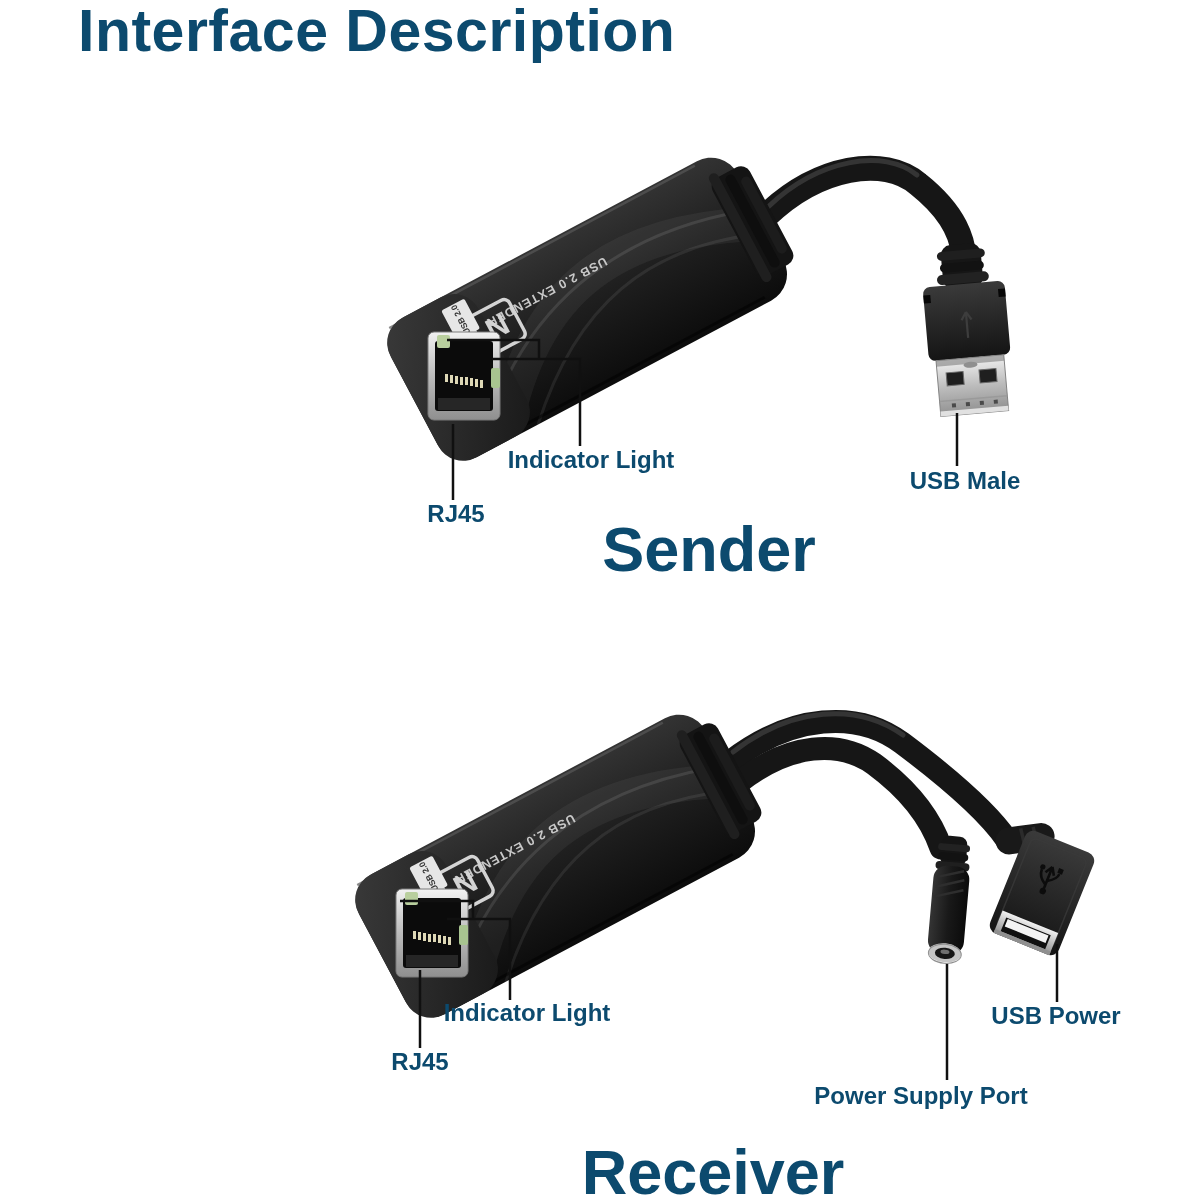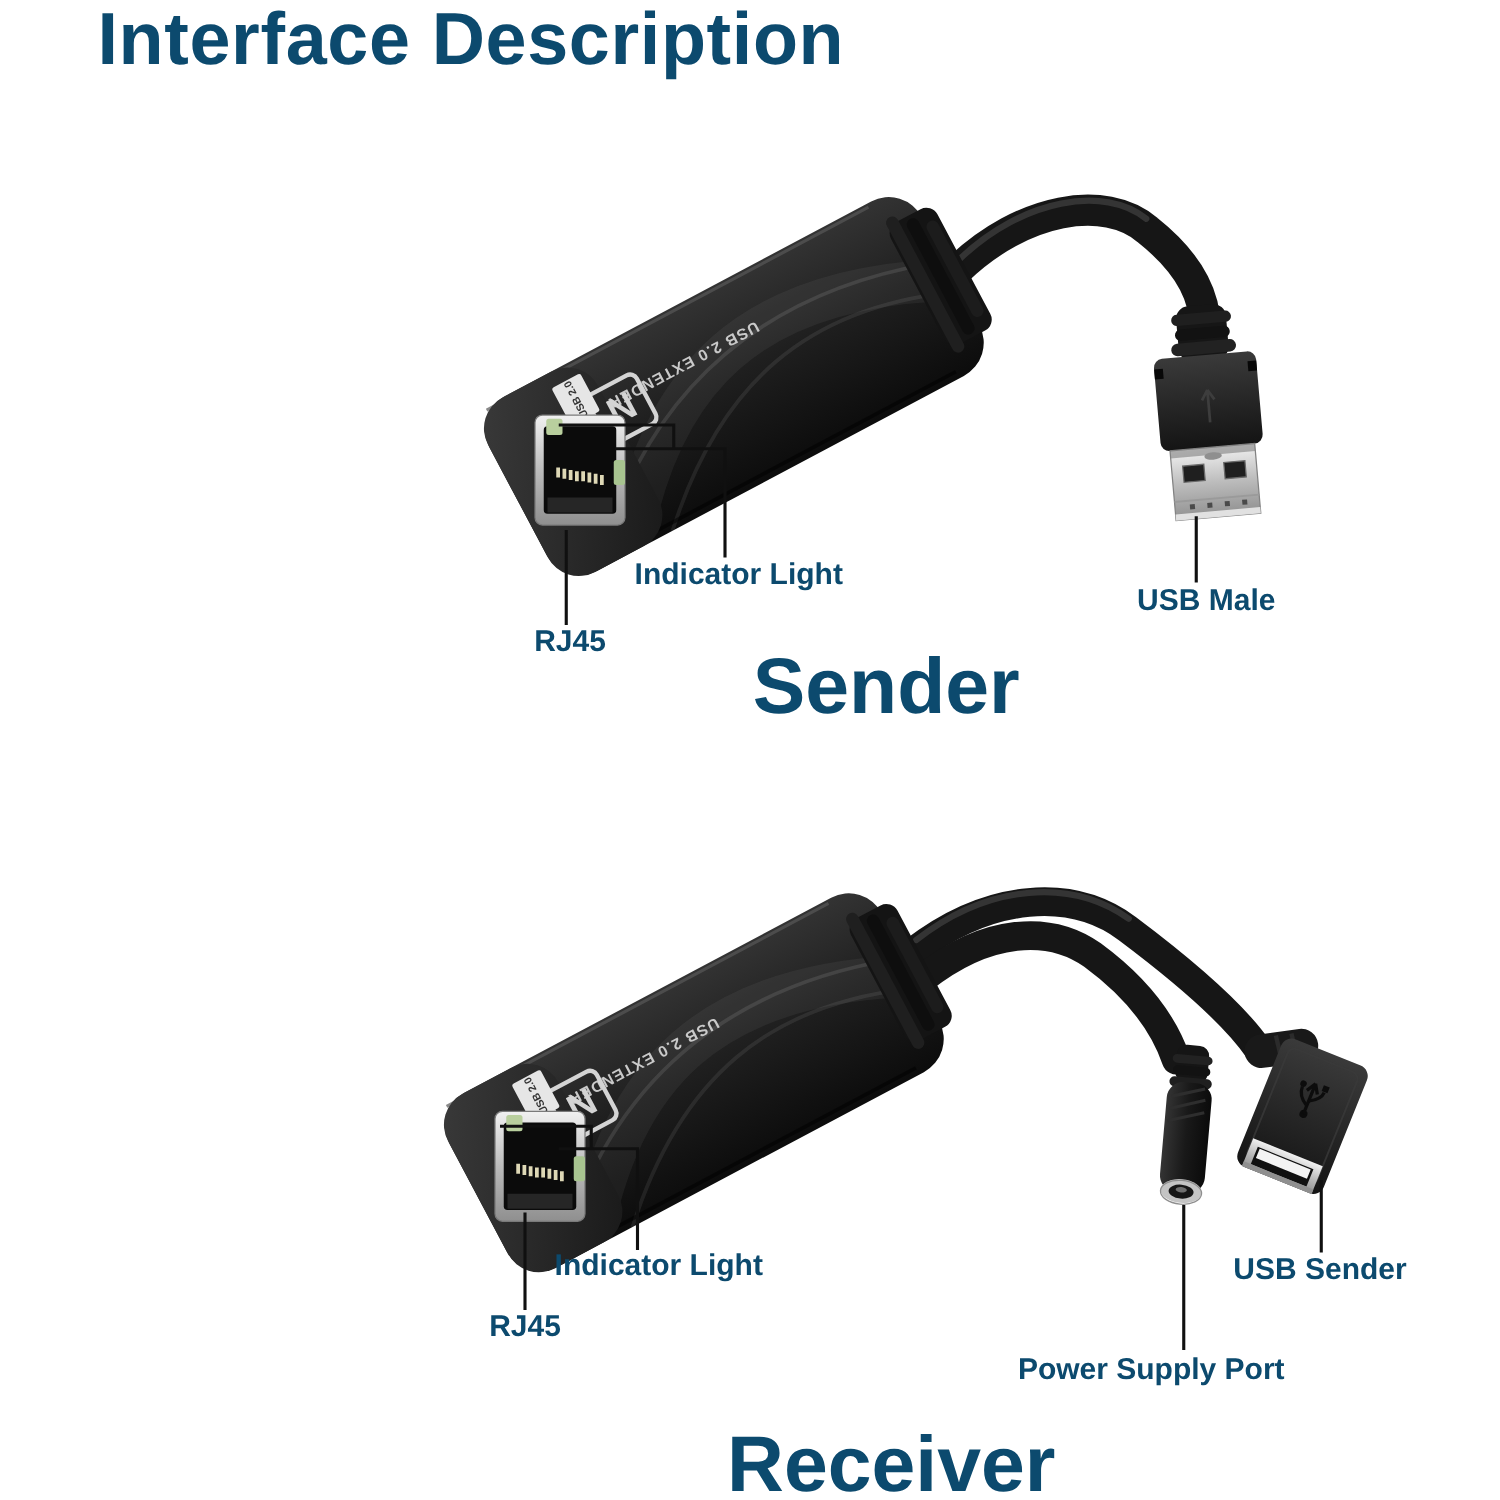--- a/index.html
+++ b/index.html
@@ -218,17 +218,17 @@
 
 <div class="lbl title" style="left:78px;top:2px;">Interface Description</div>
 
 <div class="lbl callout center" style="left:591px;top:448px;">Indicator Light</div>
 <div class="lbl callout center" style="left:456px;top:502px;">RJ45</div>
 <div class="lbl callout center" style="left:965px;top:469px;">USB Male</div>
 <div class="lbl section center" style="left:709px;top:518px;">Sender</div>
 
 <div class="lbl callout center" style="left:527px;top:1001px;">Indicator Light</div>
 <div class="lbl callout center" style="left:420px;top:1050px;">RJ45</div>
-<div class="lbl callout center" style="left:1056px;top:1004px;">USB Sender</div>
+<div class="lbl callout center" style="left:1056px;top:1004px;">USB Power</div>
 <div class="lbl callout center" style="left:921px;top:1084px;">Power Supply Port</div>
 <div class="lbl section center" style="left:713px;top:1141px;">Receiver</div>
 
 </div>
 
 </body></html>

